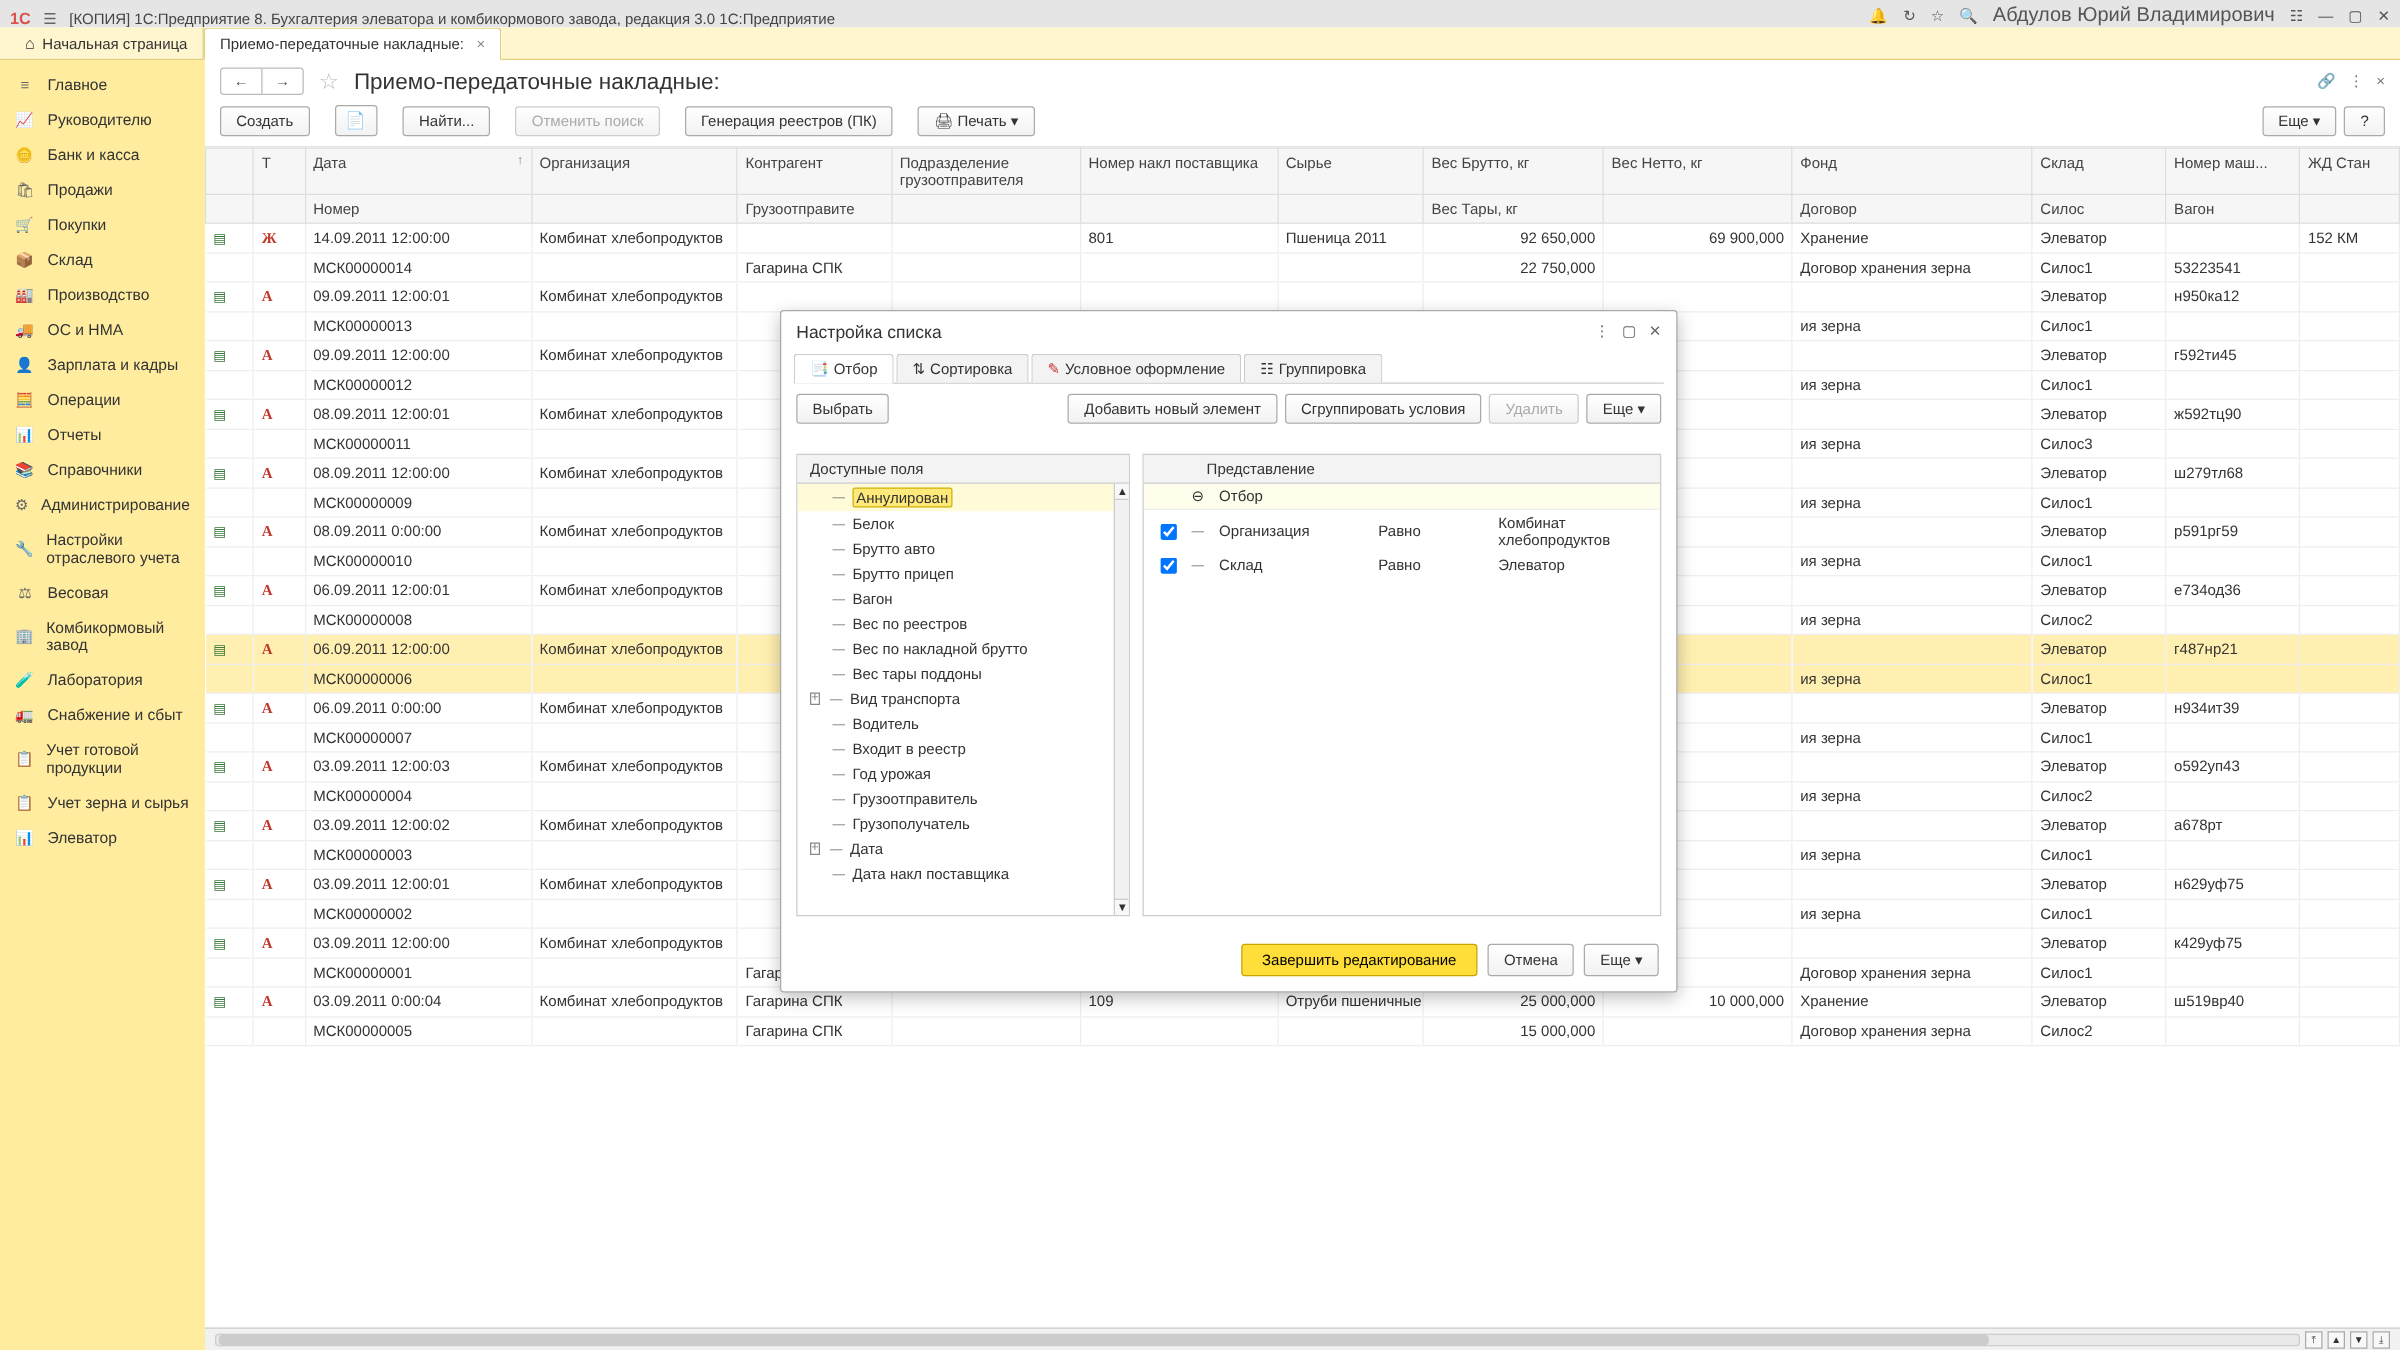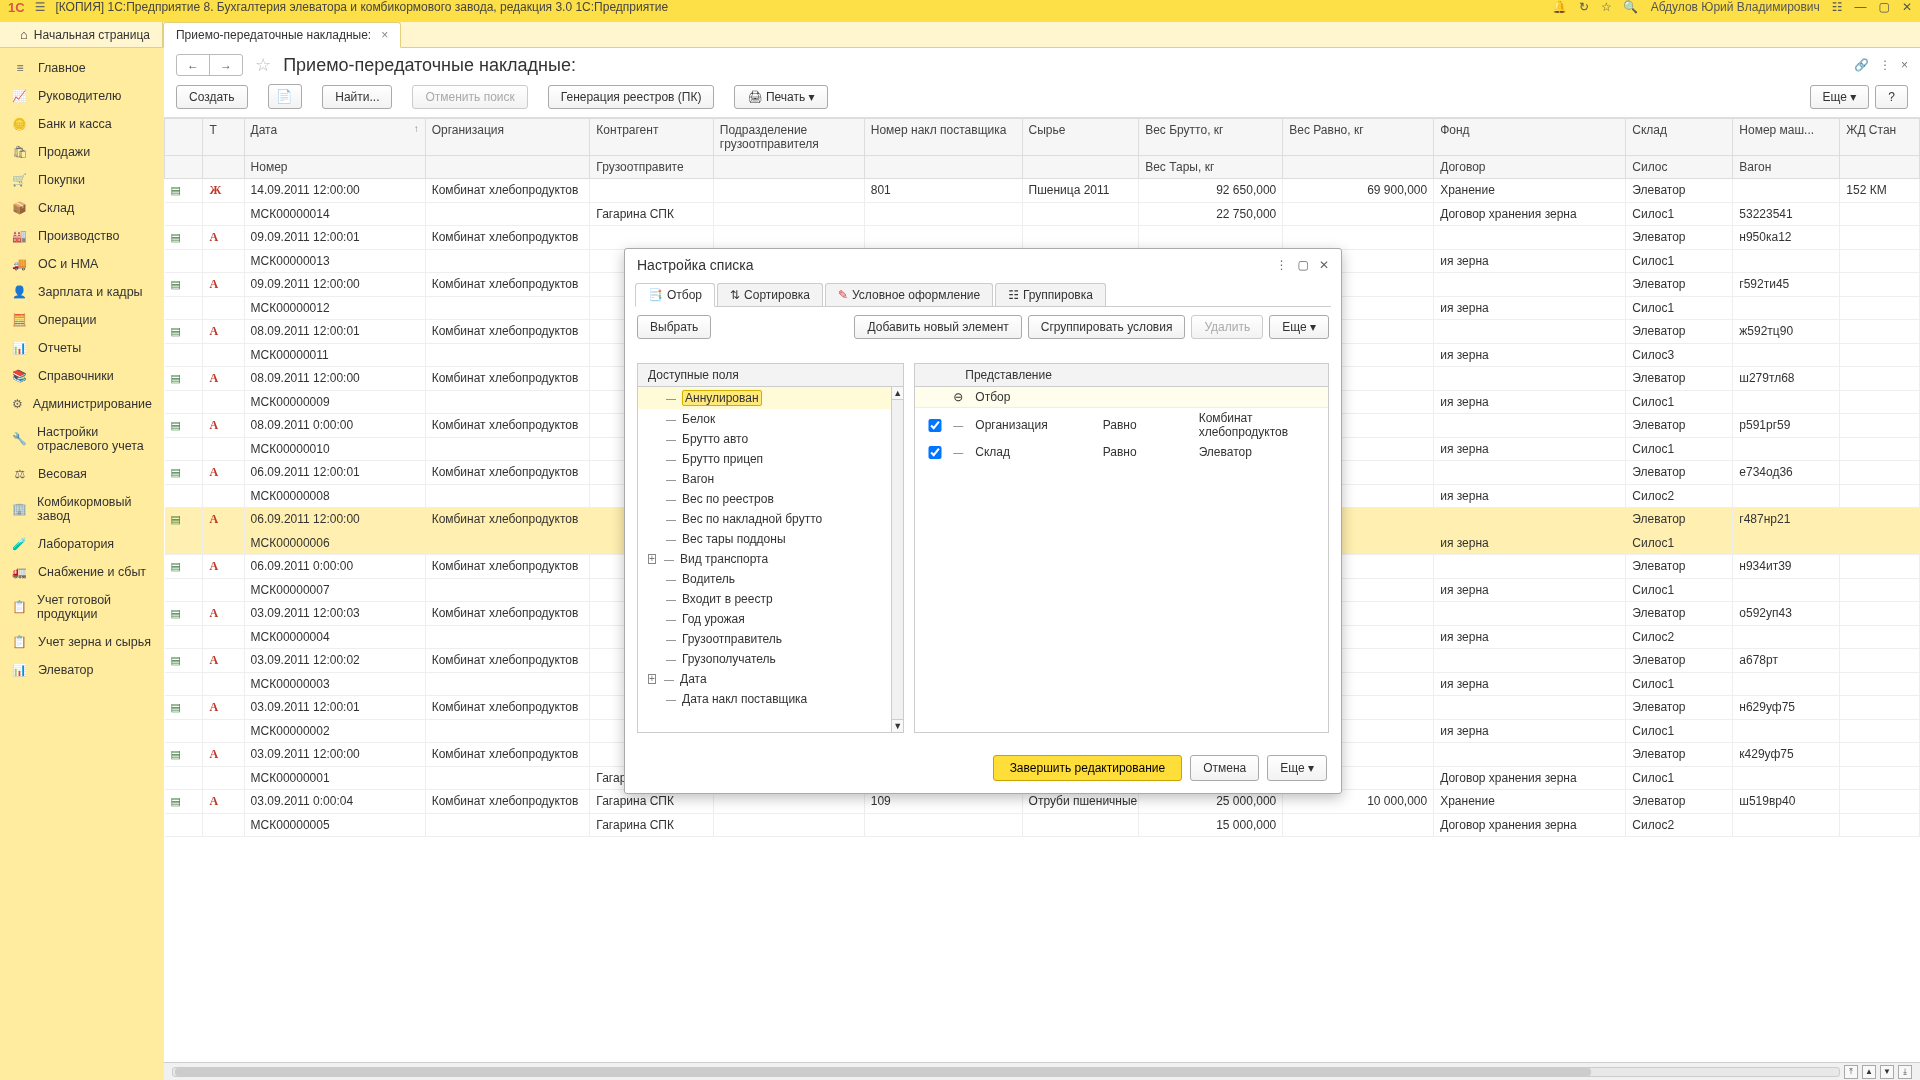--- a/index.html
+++ b/index.html
@@ -1,25 +1,25 @@
 <!DOCTYPE html>
 <html><head>
 <meta charset="utf-8">
 <style>
 * { box-sizing: border-box; margin: 0; padding: 0; }
 body { font-family: Arial, sans-serif; font-size: 12px; color: #333; background: #fff; width: 1920px; height: 1080px; overflow: hidden; position: relative; }
 
 
-.titlebar { background: #fde047; height: 22px; display: flex; align-items: flex-start; padding: 0 8px; gap: 10px; }
+.titlebar { background: #e5e5e5; height: 22px; display: flex; align-items: flex-end; padding: 0 8px; gap: 10px; }
 .titlebar .logo { color: #d9534f; font-weight: bold; font-size: 13px; }
 .titlebar .menu-icon { color: #666; cursor: pointer; }
 .titlebar .title { color: #444; font-size: 12px; }
 .titlebar-right { margin-left: auto; display: flex; gap: 12px; align-items: center; color: #555; }
 .titlebar-right span { cursor: pointer; }
-.user-name { font-size: 12px; }
+.user-name { font-size: 16px; }
 
 
 .tabstrip { background: #fff6d0; height: 26px; display: flex; padding-left: 8px; border-bottom: 1px solid #e0d080; }
 .tab { display: flex; align-items: center; padding: 0 12px; gap: 6px; font-size: 12px; border-right: 1px solid #e0d080; cursor: pointer; }
 .tab.active { background: #fff; border-top: 1px solid #e0d080; border-left: 1px solid #e0d080; border-right: 1px solid #e0d080; border-bottom: 1px solid #fff; margin-bottom:-1px; border-radius: 3px 3px 0 0; }
 .tab-close { color: #888; cursor: pointer; margin-left: 4px; font-size: 12px; }
 .home-icon { font-size: 13px; }
 
 
 .layout { display: flex; height: calc(100% - 48px); }
@@ -262,21 +262,21 @@
             <tr>
               <th></th>
               <th>Т</th>
               <th>Дата<span class="sort-arrow">↑</span></th>
               <th>Организация</th>
               <th>Контрагент</th>
               <th>Подразделение грузоотправителя</th>
               <th>Номер накл поставщика</th>
               <th>Сырье</th>
               <th>Вес Брутто, кг</th>
-              <th>Вес Равно, кг</th>
+              <th>Вес Нетто, кг</th>
               <th>Фонд</th>
               <th>Склад</th>
               <th>Номер маш...</th>
               <th>ЖД Стан</th>
             </tr>
             <tr>
               <th></th>
               <th></th>
               <th>Номер</th>
               <th></th>

